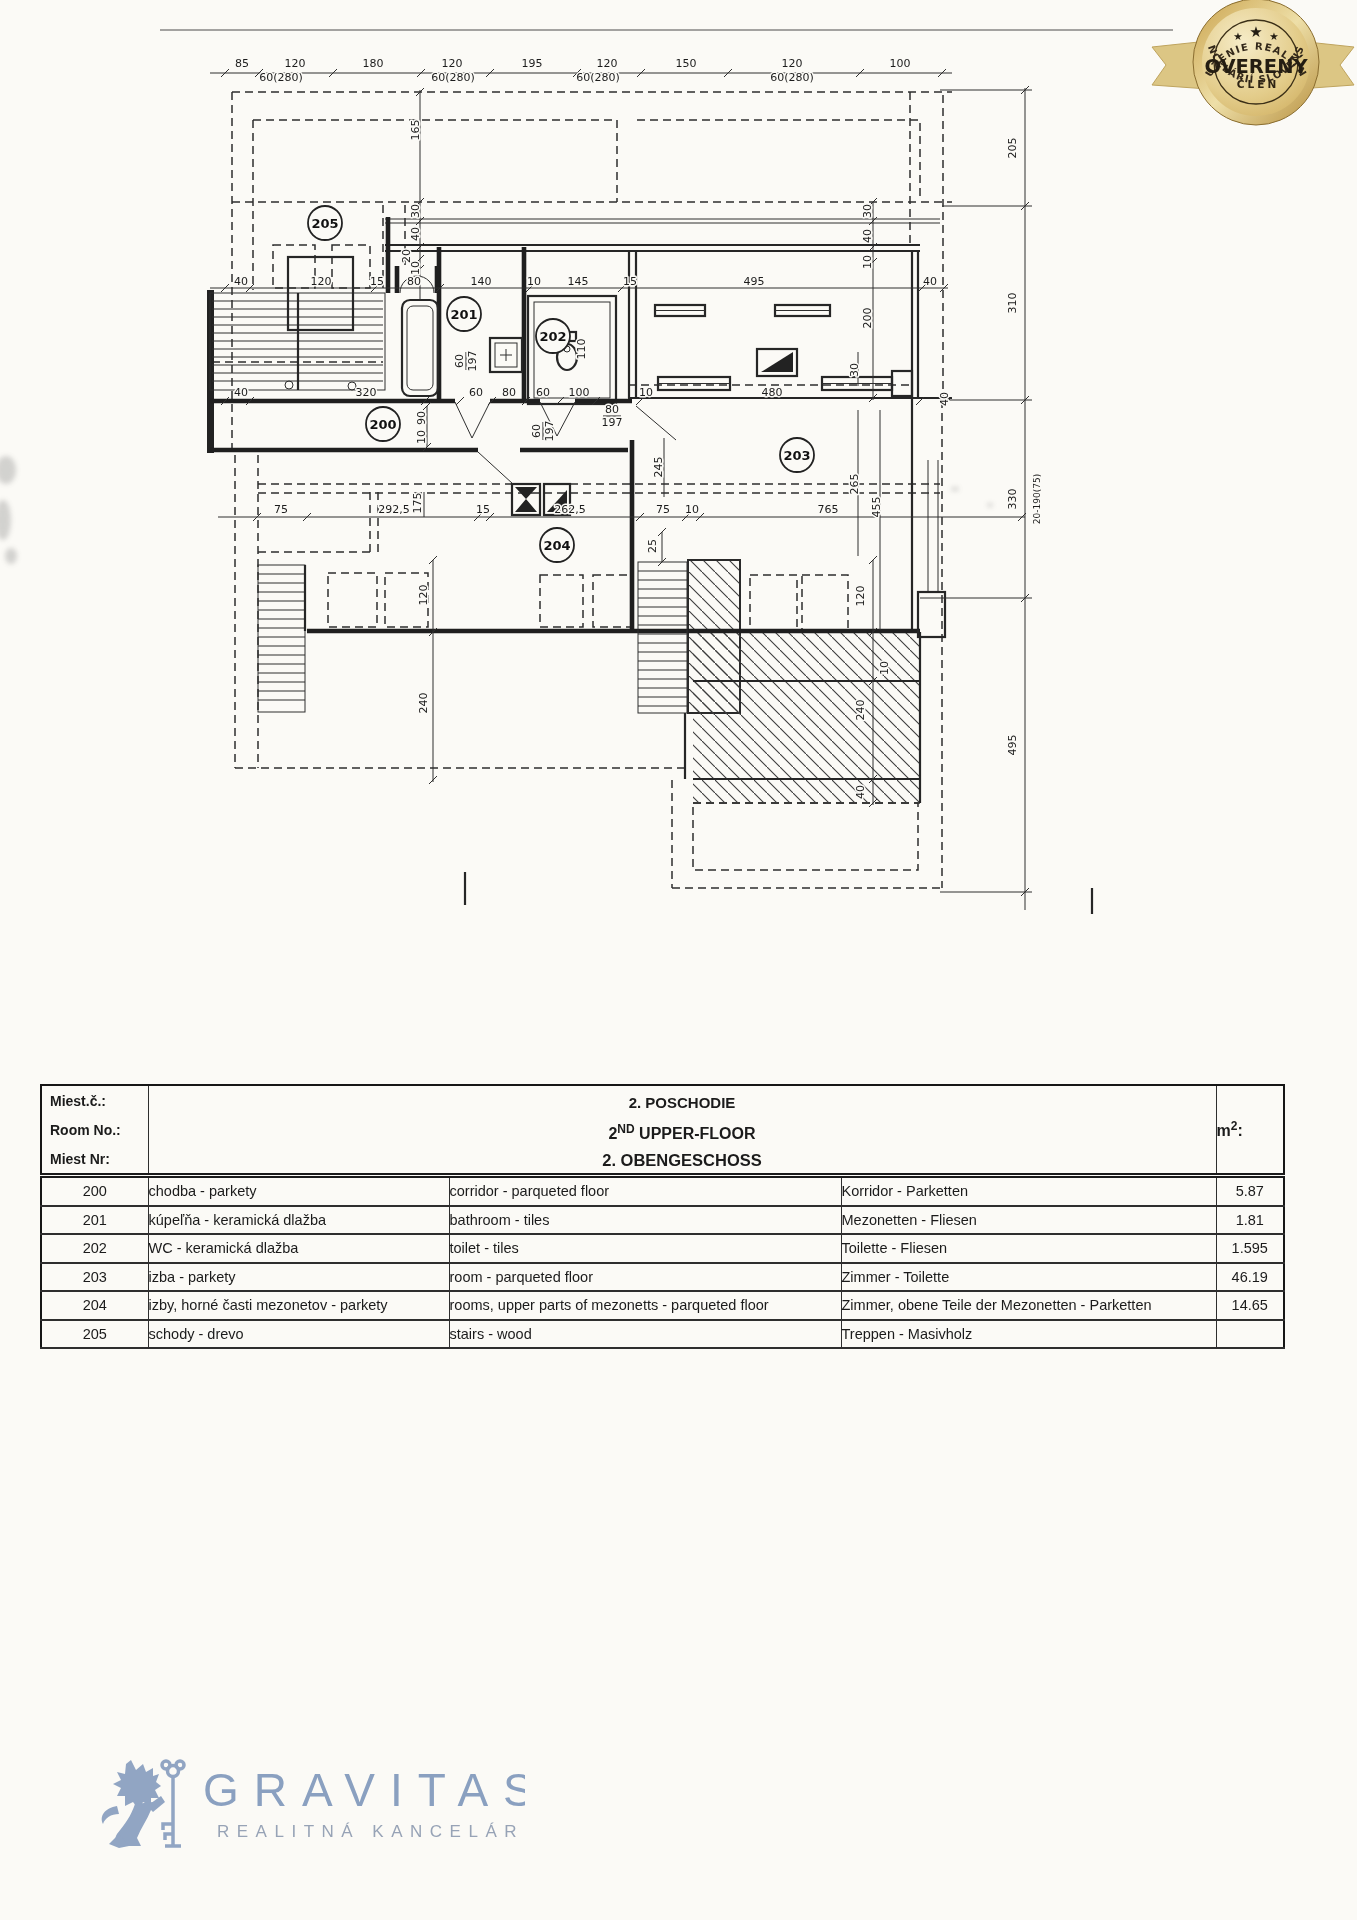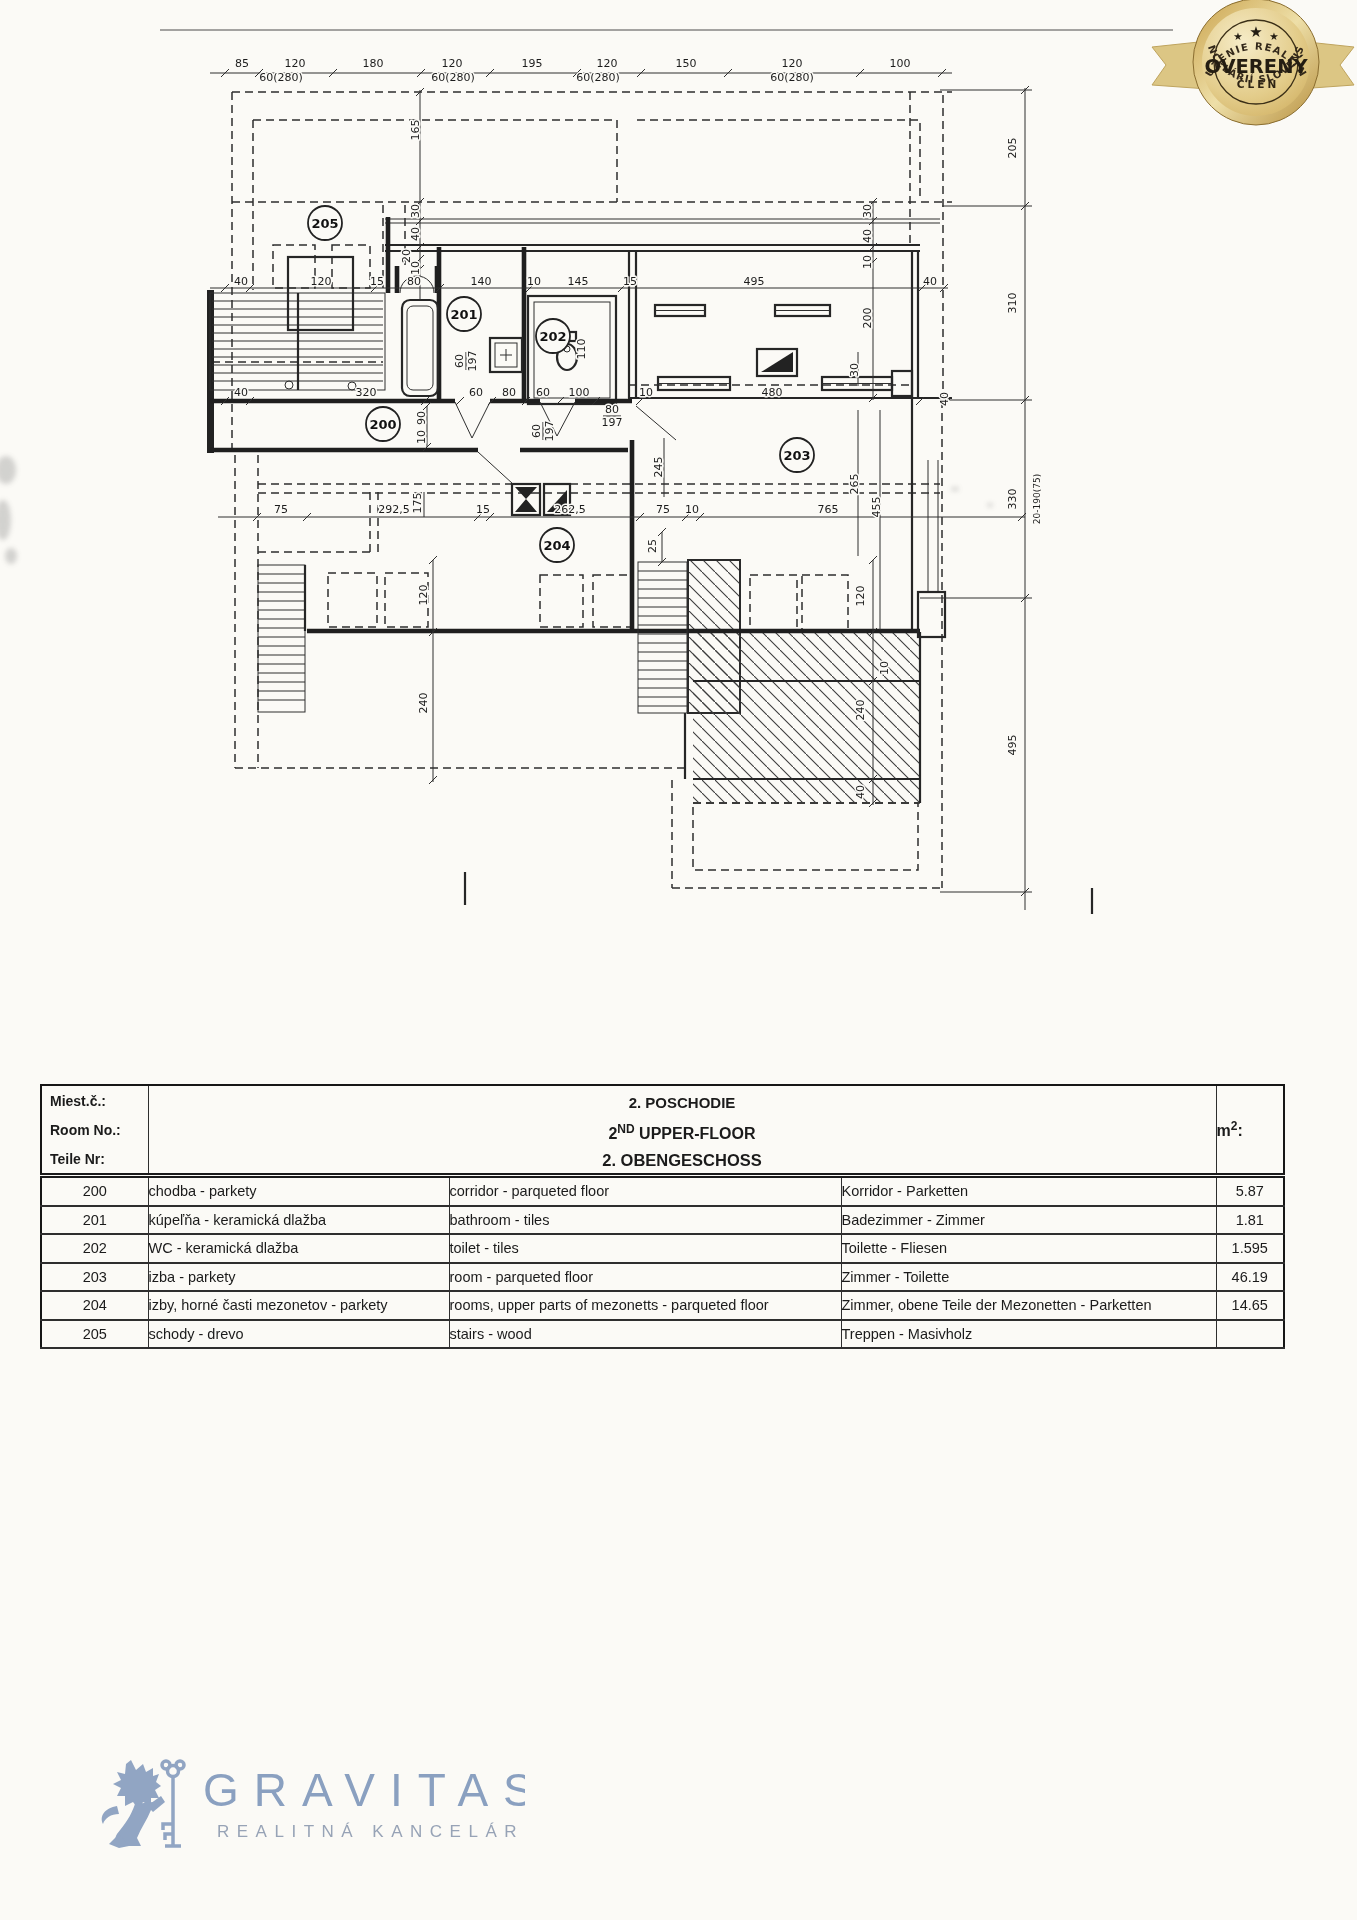--- a/index.html
+++ b/index.html
@@ -500,21 +500,21 @@
       <col style="width:301px">
       <col style="width:392px">
       <col style="width:375px">
       <col style="width:68px">
   </colgroup>
   <thead>
     <tr>
       <th class="h-left">
         <div>Miest.č.:</div>
         <div>Room No.:</div>
-        <div>Teile Nr:</div>
+        <div>Miest Nr:</div>
       </th>
       <th class="h-center" colspan="3">
         <div class="l1">2. POSCHODIE</div>
         <div class="l2"><span>2</span><sup>ND</sup><span> UPPER-FLOOR</span></div>
         <div class="l3">2. OBENGESCHOSS</div>
       </th>
       <th class="h-unit">
         <span>m</span><sup>2</sup><span>:</span>
       </th>
     </tr>
@@ -524,21 +524,21 @@
         <td class="c-no">200</td>
         <td class="c-sk">chodba - parkety</td>
         <td class="c-en">corridor - parqueted floor</td>
         <td class="c-de">Korridor - Parketten</td>
         <td class="c-m2">5.87</td>
       </tr>
       <tr>
         <td class="c-no">201</td>
         <td class="c-sk">kúpeľňa - keramická dlažba</td>
         <td class="c-en">bathroom - tiles</td>
-        <td class="c-de">Badezimmer - Zimmer</td>
+        <td class="c-de">Mezonetten - Fliesen</td>
         <td class="c-m2">1.81</td>
       </tr>
       <tr>
         <td class="c-no">202</td>
         <td class="c-sk">WC - keramická dlažba</td>
         <td class="c-en">toilet - tiles</td>
         <td class="c-de">Toilette - Fliesen</td>
         <td class="c-m2">1.595</td>
       </tr>
       <tr>

